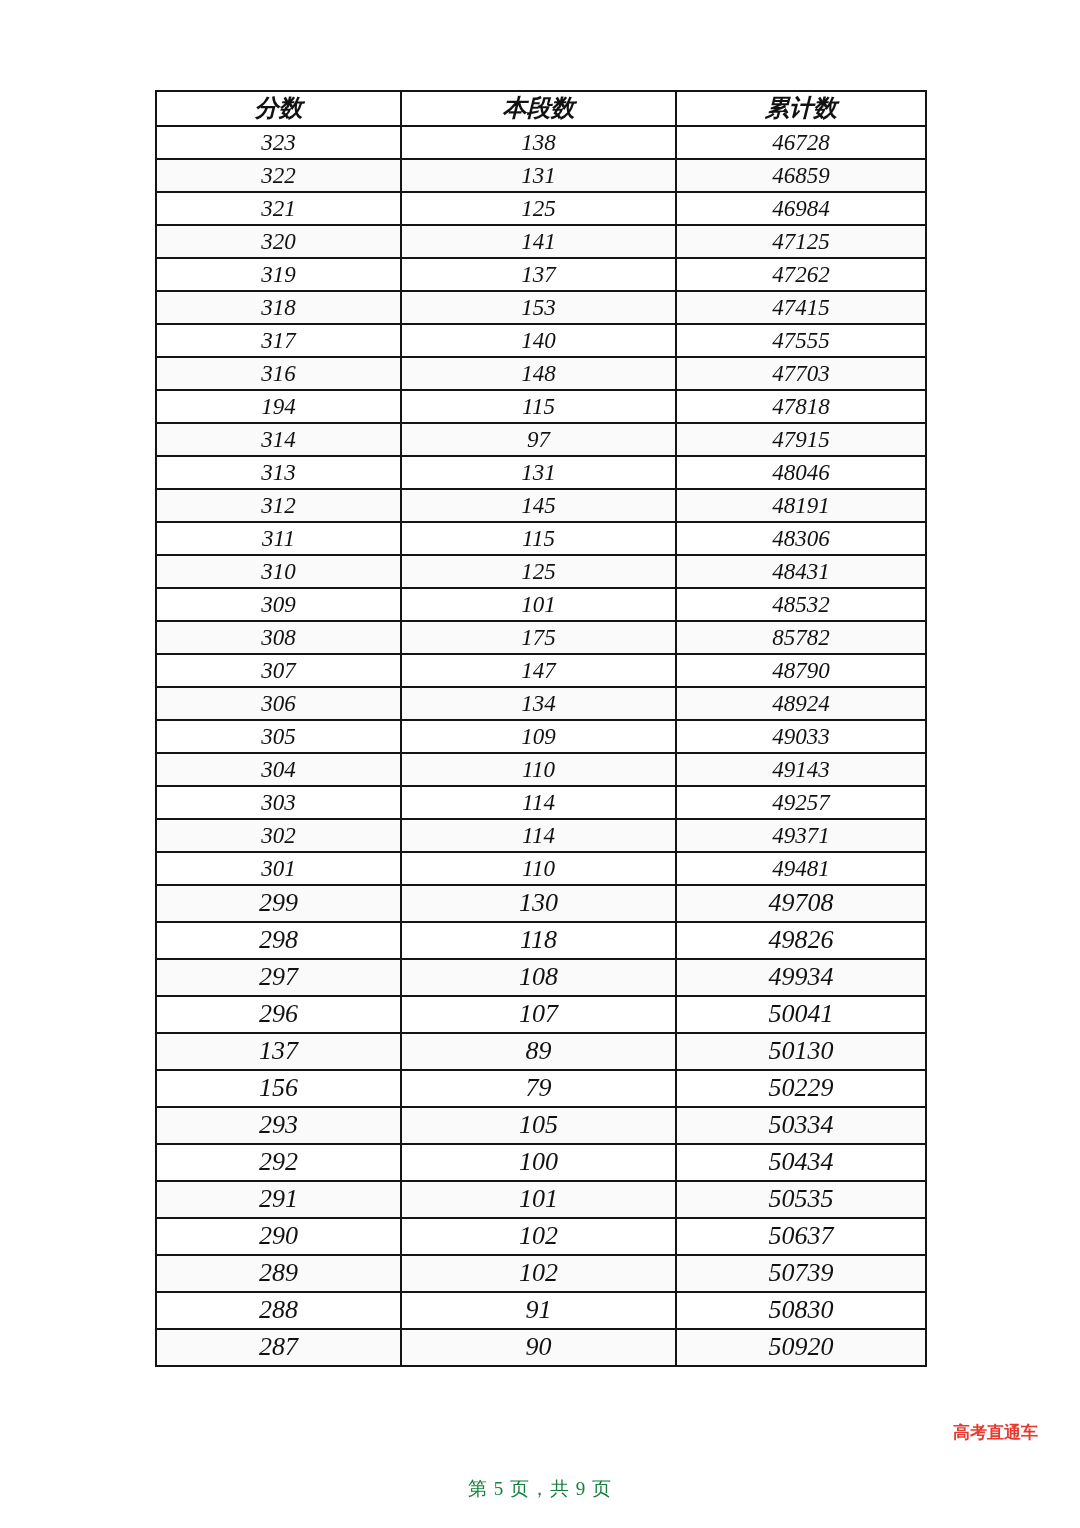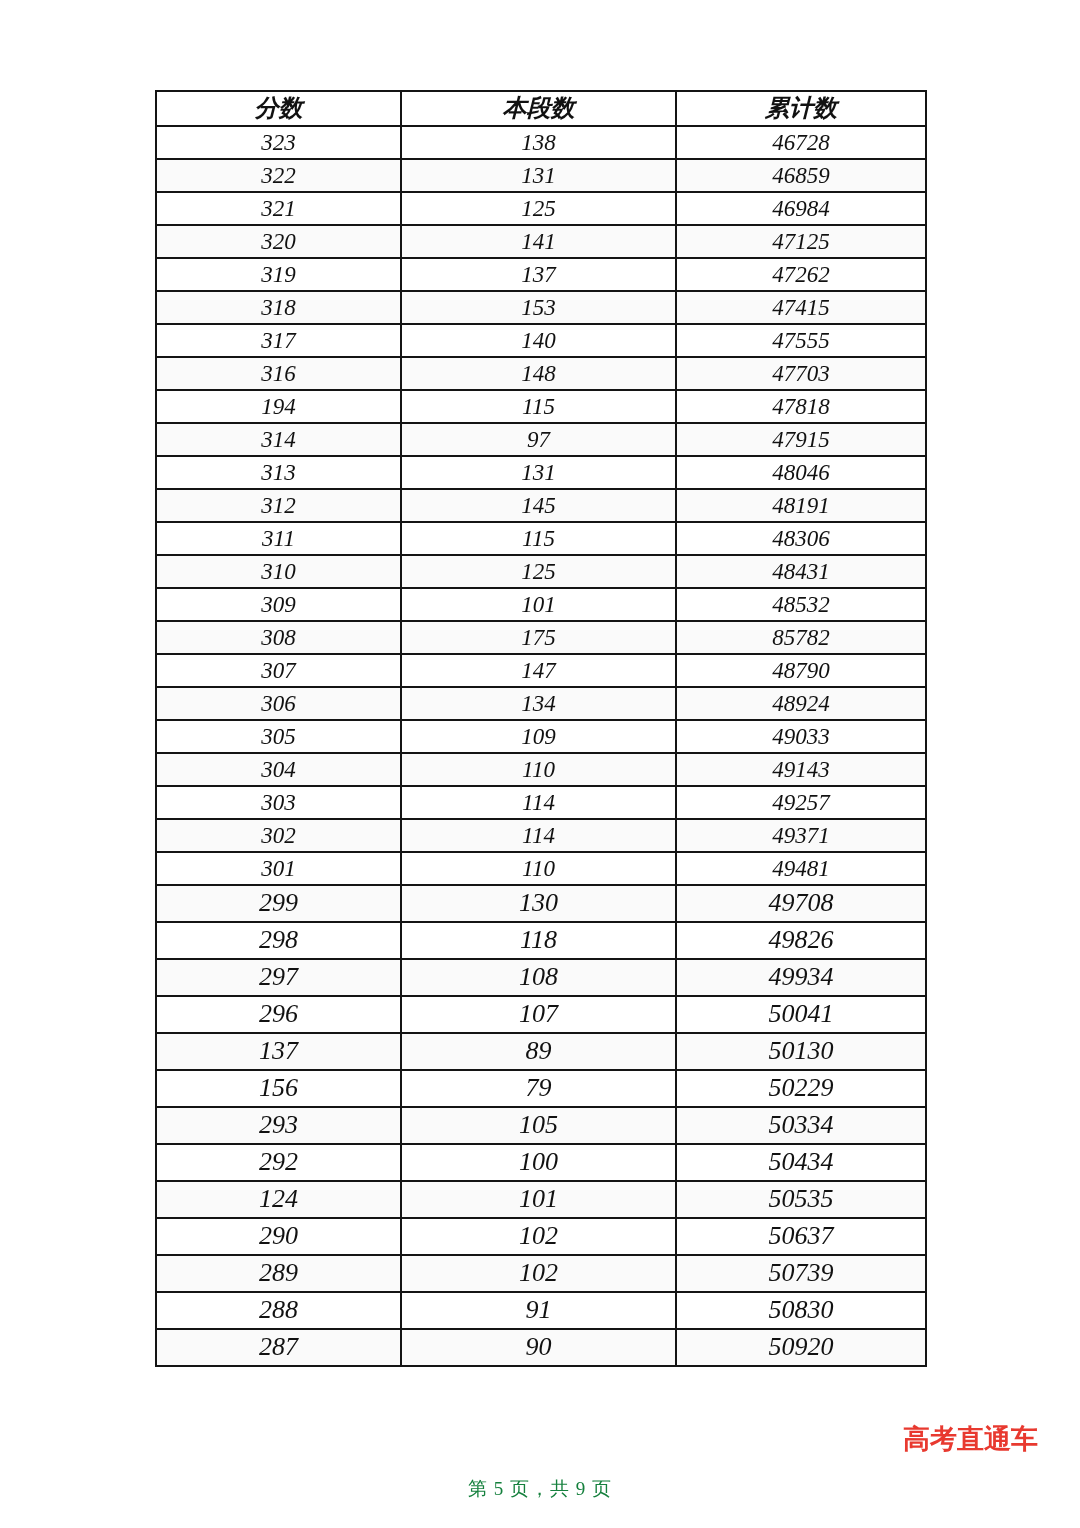--- a/index.html
+++ b/index.html
@@ -53,21 +53,21 @@
     width: 100%;
     text-align: center;
     font-size: 19px;
     color: #15803d;
     letter-spacing: 1px;
   }
   .watermark {
     position: absolute;
     top: 1421px;
     right: 42px;
-    font-size: 27px;
+    font-size: 17px;
     font-weight: bold;
     font-family: "Liberation Sans", "DejaVu Sans", sans-serif;
     color: #e8392f;
   }
 </style>
 </head>
 <body>
 
 <div class="page">
 
@@ -234,21 +234,21 @@
           <td>293</td>
           <td>105</td>
           <td>50334</td>
         </tr>
         <tr class="row-lg">
           <td>292</td>
           <td>100</td>
           <td>50434</td>
         </tr>
         <tr class="row-lg">
-          <td>124</td>
+          <td>291</td>
           <td>101</td>
           <td>50535</td>
         </tr>
         <tr class="row-lg">
           <td>290</td>
           <td>102</td>
           <td>50637</td>
         </tr>
         <tr class="row-lg">
           <td>289</td>

